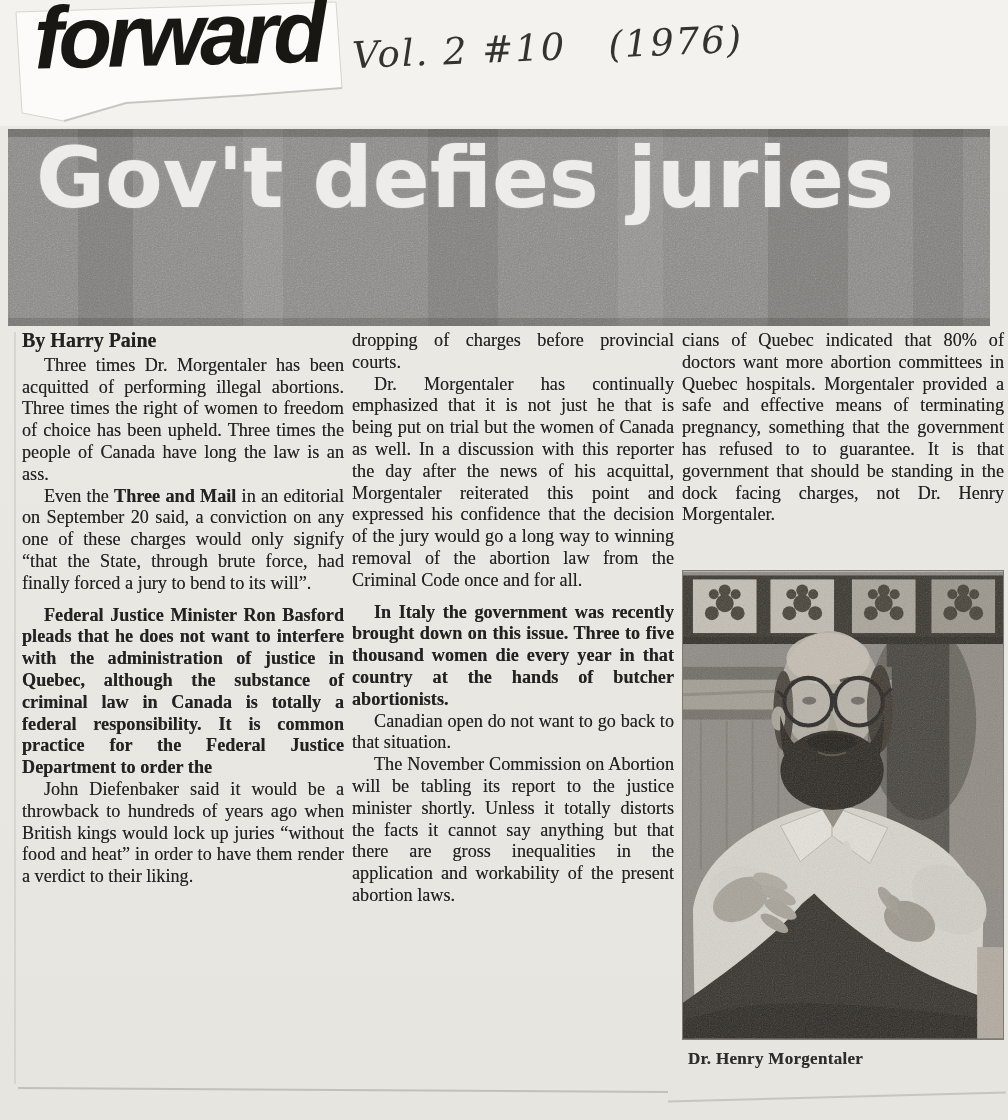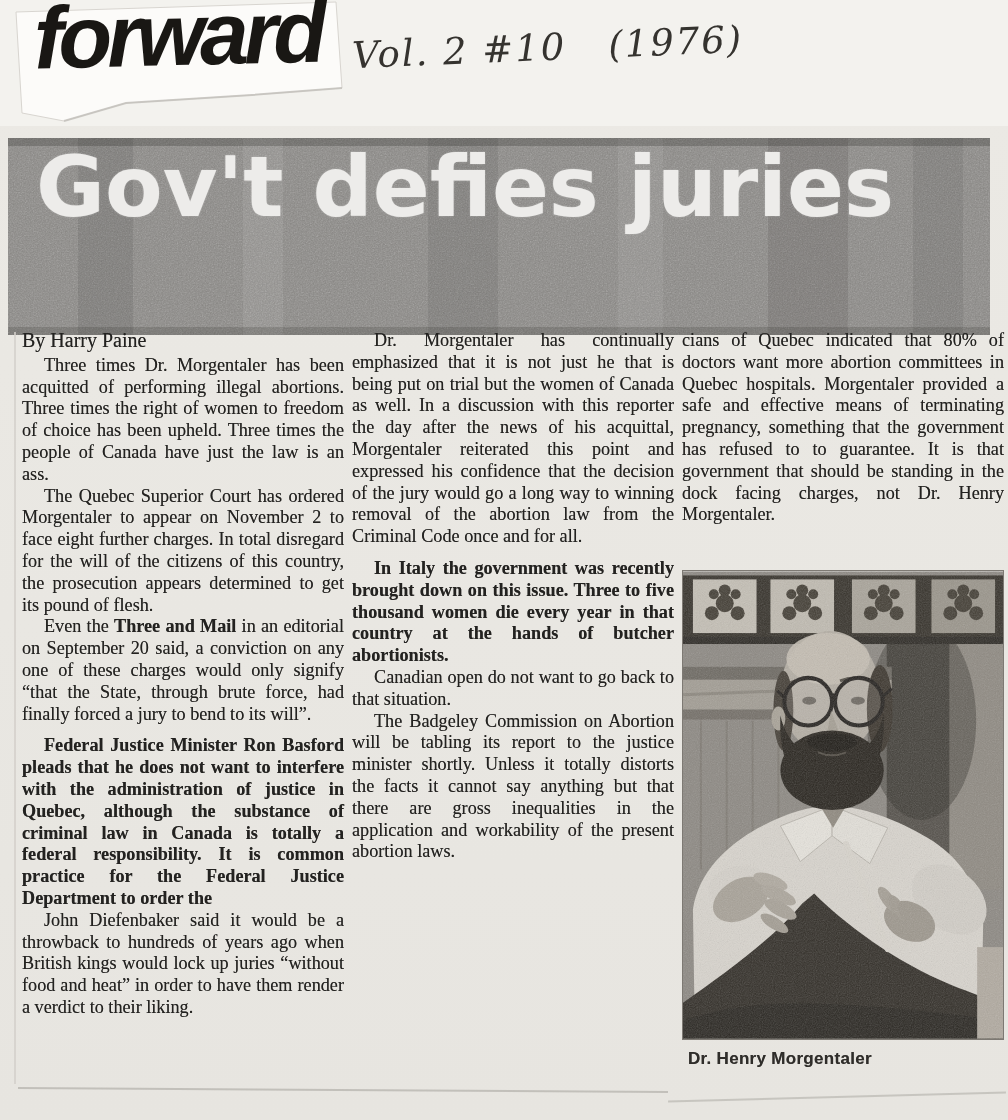--- a/index.html
+++ b/index.html
@@ -11,39 +11,39 @@
   .masthead{position:absolute;left:0;top:0;width:700px;height:140px;}
   .masthead svg{position:absolute;left:0;top:0;}
   .logo-text{position:absolute;left:34px;top:-16px;
         font-family:"Liberation Sans",sans-serif;font-weight:bold;font-style:italic;
         font-size:88px;letter-spacing:-5px;color:#191714;transform:rotate(-1.4deg);}
   .annotation{position:absolute;left:352px;top:26px;white-space:nowrap;
         font-family:"DejaVu Serif",serif;font-style:italic;font-size:37px;color:#35332f;
         transform:rotate(-2.4deg);letter-spacing:2px;}
   .annotation .year{margin-left:42px;}
   
-  .headline-banner{position:absolute;left:8px;top:138px;width:982px;height:220px;overflow:hidden;}
+  .headline-banner{position:absolute;left:8px;top:129px;width:982px;height:220px;overflow:hidden;}
   .headline-banner svg{position:absolute;left:0;top:0;}
   .headline-text{position:absolute;left:0;top:2px;width:100%;}
   .headline-line{padding-left:28px;font-family:"DejaVu Sans",sans-serif;font-weight:bold;
         font-size:84px;line-height:95px;color:#edecea;letter-spacing:0px;white-space:nowrap;
         text-shadow:0 0 2px rgba(250,250,248,.35);}
   
   .col{position:absolute;top:330px;width:322px;text-align:justify;color:#232220;
        font-size:18.2px;line-height:21.8px;text-shadow:0 0 .5px rgba(35,34,32,.55);}
   #col1{left:22px;}  #col2{left:352px;}  #col3{left:682px;}
-  .byline{font-weight:normal;font-size:20px;margin:0 0 3px 0;text-align:left;}
+  .byline{font-weight:bold;font-size:20px;margin:0 0 3px 0;text-align:left;}
   .para{margin:0;text-indent:22px;}
   .para.noindent{text-indent:0;}
   .para.gap{margin-top:10px;font-weight:bold;}
   
   .photo-wrap{position:absolute;left:0;top:240px;width:322px;height:470px;}
   .photo-wrap svg{display:block;border:1px solid #7d7973;}
   .photo-caption{position:absolute;left:6px;top:718px;
-       font-family:Liberation Sans, sans-serif;font-weight:bold;font-size:17px;
+       font-family:Liberation Serif, serif;font-weight:bold;font-size:17px;
        color:#2f2d2a;letter-spacing:.3px;}
   
   .edge{position:absolute;background:#b6b3ae;}
   .edge.bl{left:18px;top:1089px;width:650px;height:2px;transform:rotate(.35deg);opacity:.75;}
   .edge.br{left:668px;top:1096px;width:338px;height:2px;transform:rotate(-1.5deg);opacity:.65;}
   .edge.lf{left:14px;top:332px;width:2px;height:752px;background:#d3d0cb;opacity:.8;}
 </style>
 </head>
 <body>
 
@@ -81,34 +81,34 @@
       <rect y="189" width="982" height="8" fill="rgba(40,38,36,.18)"></rect>
     </svg>
     <div class="headline-text">
       <div class="headline-line">Gov't defies juries</div>
     </div>
   </div>
 
   <div class="col" id="col1">
     <p class="byline">By Harry Paine</p>
     <div>
-        <p class="para"><span>Three times Dr. Morgentaler has been acquitted of performing illegal abortions. Three times the right of women to freedom of choice has been upheld. Three times the people of Canada have just the law is an ass.</span></p>
-        <p class="para"><span>The Quebec Superior Court has ordered Morgentaler to appear on November 2 to face eight further charges. In total disregard for the will of the citizens of this country, the prosecution appears determined to get its pound of flesh.</span></p>
+        <p class="para"><span>Three times Dr. Morgentaler has been acquitted of performing illegal abortions. Three times the right of women to freedom of choice has been upheld. Three times the people of Canada have long the law is an ass.</span></p>
         <p class="para"><span>Even the </span><b>Three and Mail</b><span> in an editorial on September 20 said, a conviction on any one of these charges would only signify “that the State, through brute force, had finally forced a jury to bend to its will”.</span></p>
         <p class="para gap"><span>Federal Justice Minister Ron Basford pleads that he does not want to interfere with the administration of justice in Quebec, although the substance of criminal law in Canada is totally a federal responsibility. It is common practice for the Federal Justice Department to order the</span></p>
         <p class="para"><span>John Diefenbaker said it would be a throwback to hundreds of years ago when British kings would lock up juries “without food and heat” in order to have them render a verdict to their liking.</span></p>
       </div>
   </div>
 
   <div class="col" id="col2">
     <div>
+        <p class="para noindent"><span>dropping of charges before provincial courts.</span></p>
         <p class="para"><span>Dr. Morgentaler has continually emphasized that it is not just he that is being put on trial but the women of Canada as well. In a discussion with this reporter the day after the news of his acquittal, Morgentaler reiterated this point and expressed his confidence that the decision of the jury would go a long way to winning removal of the abortion law from the Criminal Code once and for all.</span></p>
         <p class="para gap"><span>In Italy the government was recently brought down on this issue. Three to five thousand women die every year in that country at the hands of butcher abortionists.</span></p>
         <p class="para"><span>Canadian open do not want to go back to that situation.</span></p>
-        <p class="para"><span>The Badgeley Commission on Abortion will be tabling its report to the justice minister shortly. Unless it totally distorts the facts it cannot say anything but that there are gross inequalities in the application and workability of the present abortion laws.</span></p>
+        <p class="para"><span>The November Commission on Abortion will be tabling its report to the justice minister shortly. Unless it totally distorts the facts it cannot say anything but that there are gross inequalities in the application and workability of the present abortion laws.</span></p>
       </div>
   </div>
 
   <div class="col" id="col3">
     <div>
         <p class="para noindent"><span>cians of Quebec indicated that 80% of doctors want more abortion committees in Quebec hospitals. Morgentaler provided a safe and effective means of terminating pregnancy, something that the government has refused to to guarantee. It is that government that should be standing in the dock facing charges, not Dr. Henry Morgentaler.</span></p>
       </div>
 
     <div class="photo-wrap">
       <svg width="320" height="468" viewBox="0 0 322 470">

